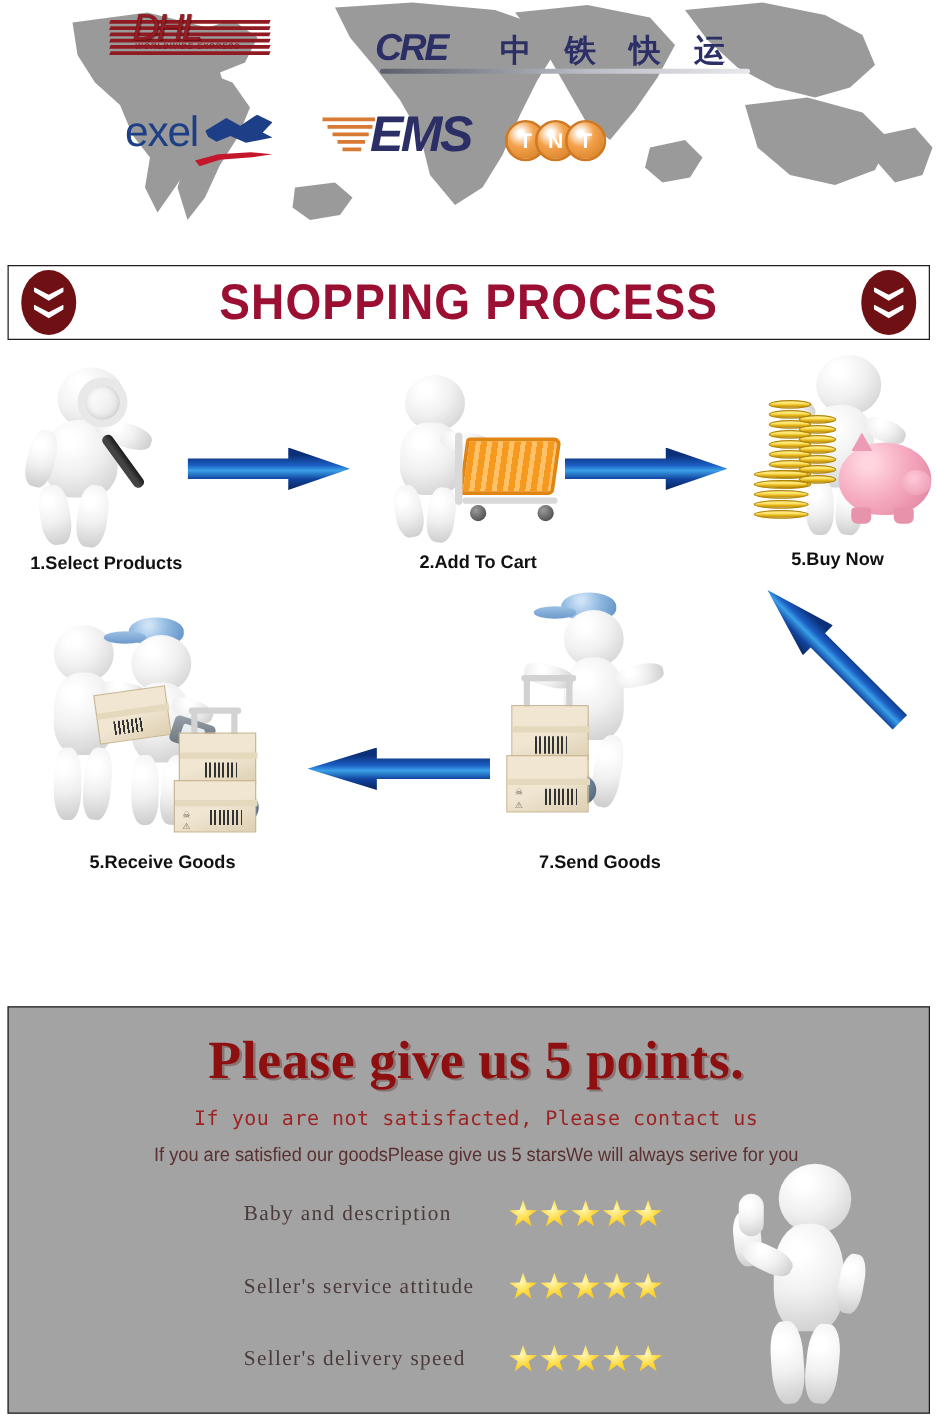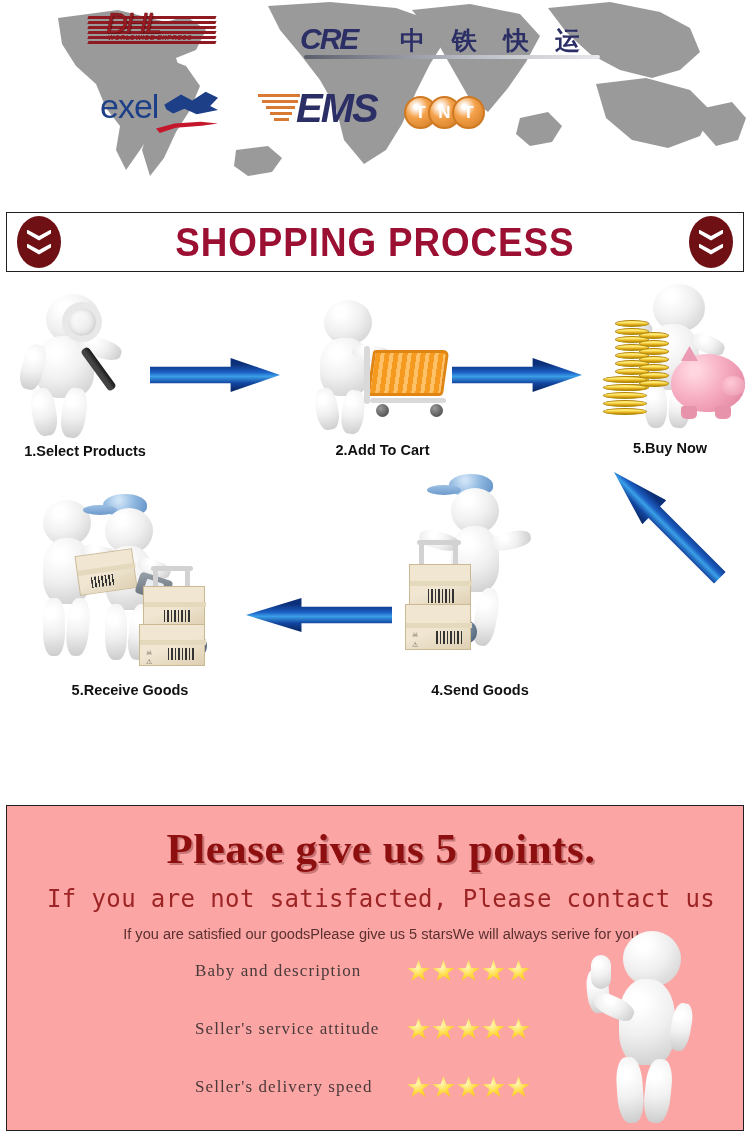--- a/index.html
+++ b/index.html
@@ -295,36 +295,36 @@
   .scanner-screen {
     position: absolute; width: 18px; height: 11px; border-radius: 2px;
     background: #e9eef2;
   }
 
   
   .feedback {
     position: absolute; left: 6px; top: 805px;
     width: 738px; height: 326px;
     border: 1px solid #231f20;
-    background: #fca5a5;
+    background: #a3a3a3;
     overflow: hidden;
     padding-left: 12px;
   }
   .fb-title {
     text-align: center; margin-top: 18px;
     font-family: "Liberation Serif", serif;
     font-weight: bold; font-size: 43px;
     color: #8e0f0f;
     text-shadow: 2px 2px 0 rgba(80,8,8,.30);
     letter-spacing: .5px;
   }
   .fb-sub {
     text-align: center; margin-top: 12px;
     font-family: "DejaVu Sans Mono", monospace;
-    font-size: 24px; color: #9d2424; letter-spacing: .4px;
+    font-size: 16px; color: #9d2424; letter-spacing: .4px;
   }
   .fb-note {
     text-align: center; margin-top: 12px;
     font-family: "Liberation Sans Narrow", "Liberation Sans", sans-serif;
     font-size: 15.5px; color: #5a3030;
     transform: scaleX(.94);
   }
   .ratings {
     position: absolute; left: 188px; top: 136px; width: 400px;
   }
@@ -533,21 +533,21 @@
         <div class="box-tape" style="left:0;top:16px;width:62px;height:5px;"></div>
         <div class="barcode" style="left:18px;top:24px;width:28px;height:14px;"></div>
       </div>
       <div class="box" style="left:10px;top:134px;width:66px;height:46px;">
         <div class="box-tape" style="left:0;top:18px;width:66px;height:5px;"></div>
         <div class="barcode" style="left:30px;top:26px;width:28px;height:13px;"></div>
         <div class="box-mark" style="left:6px;top:26px;">☠</div>
         <div class="box-mark" style="left:6px;top:36px;">⚠</div>
       </div>
     </div>
-    <div class="step-label">4.Send Goods</div>
+    <div class="step-label">7.Send Goods</div>
   </div>
 
   <div class="arrow-h left" style="left:246px; top:318px; width:146px;"></div>
 
   <div class="step" style="left:20px; top:196px; width:220px;">
     <div class="art" style="width:210px;height:206px;">
 
       <div class="fig-head" style="left:18px;top:24px;width:48px;height:46px;"></div>
       <div class="fig-body" style="left:18px;top:62px;width:48px;height:66px;"></div>
       <div class="fig-limb" style="left:56px;top:70px;width:38px;height:16px;transform:rotate(12deg);"></div>

